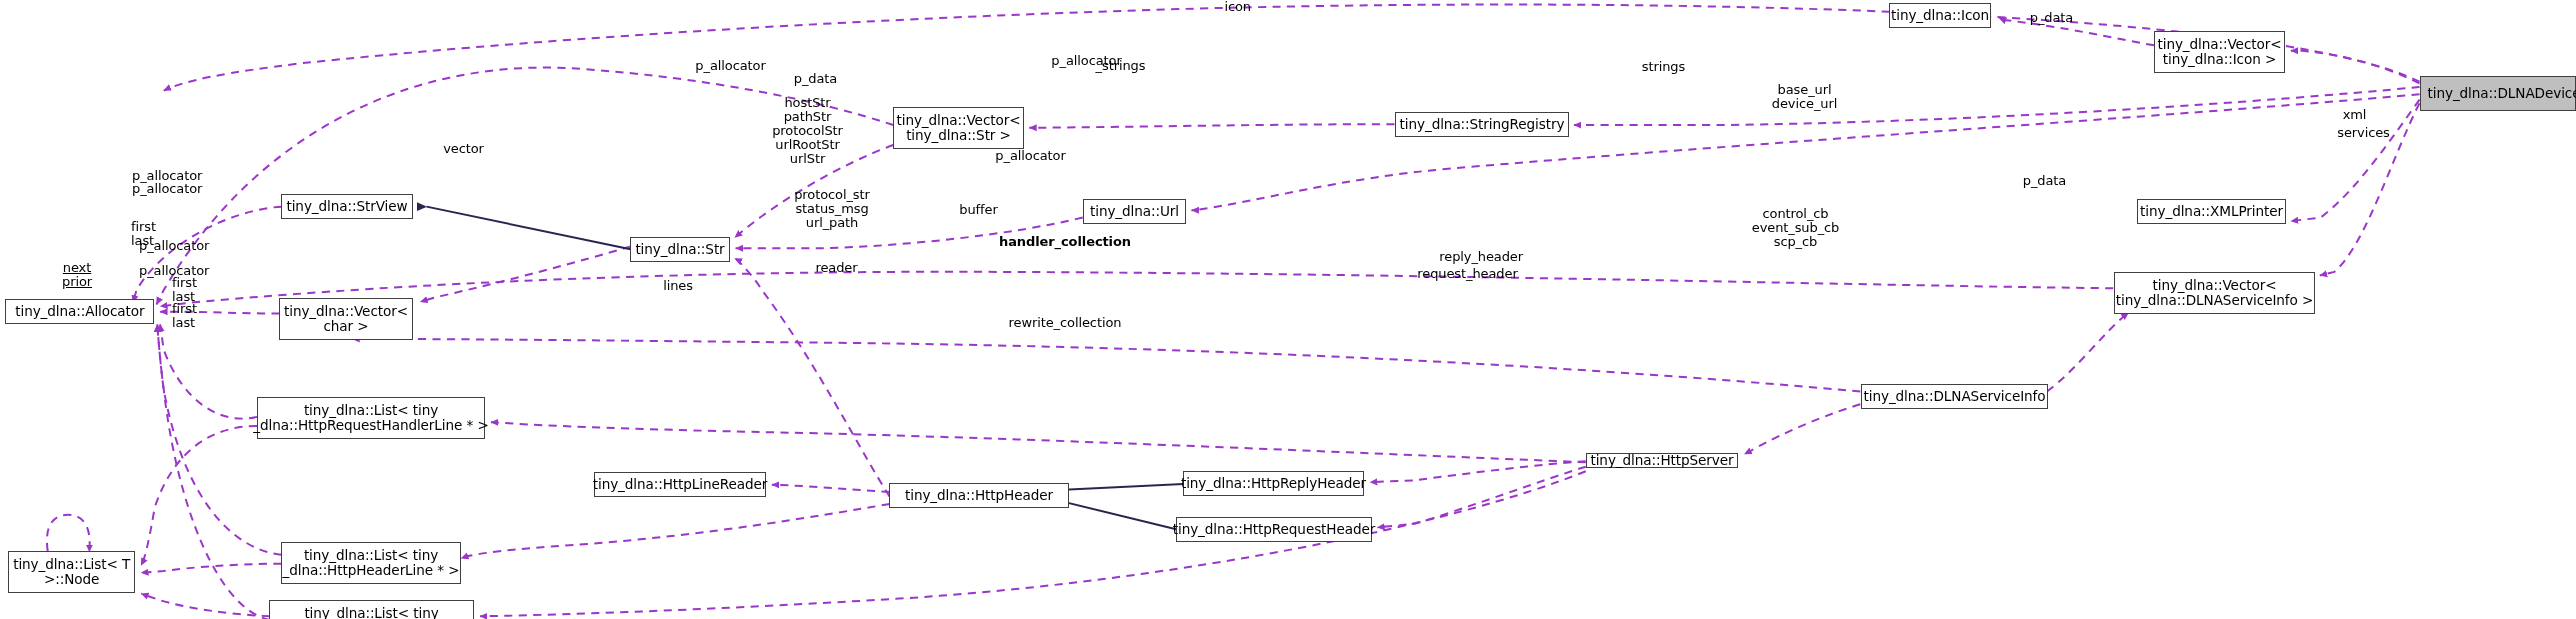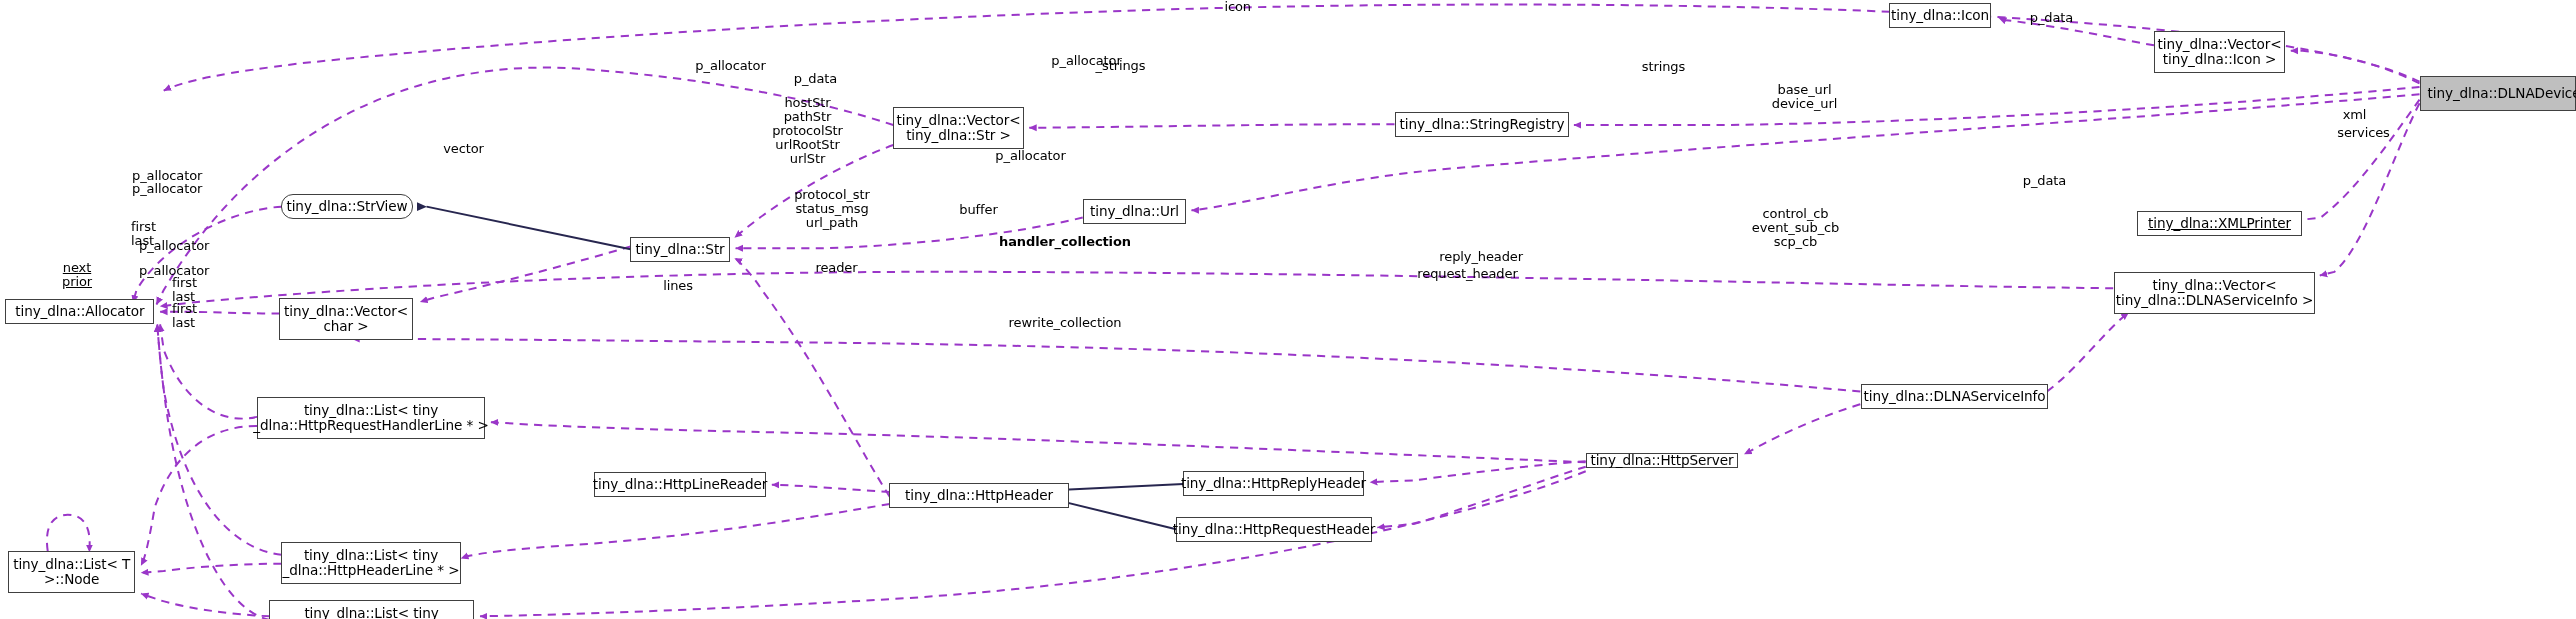--- a/index.html
+++ b/index.html
@@ -134,21 +134,21 @@
 
     <g fill="none" stroke="#27264f" stroke-width="2.2" marker-end="url(#ah-i)">
       <path d="M695,275 L470,228 L470,228"></path>
       <path d="M1305,534 L1162,541"></path>
       <path d="M1297,584 L1162,551"></path>
     </g>
   </svg>
 
   <div class="node" style="left:5.4px;top:299px;width:149px;height:25.4px;">tiny_dlna::Allocator</div>
 
-  <div class="node" style="left:281px;top:194px;width:132px;height:25.4px;border-radius:12px;">tiny_dlna::StrView</div>
+  <div class="node" style="left:281px;top:194px;width:132px;height:25.4px;">tiny_dlna::StrView</div>
 
   <div class="node" style="left:279px;top:298px;width:134px;height:42px;">tiny_dlna::Vector&lt;
 char &gt;</div>
 
   <div class="node" style="left:257px;top:397px;width:228px;height:42px;">tiny_dlna::List&lt; tiny
 _dlna::HttpRequestHandlerLine * &gt;</div>
 
   <div class="node" style="left:8.2px;top:551px;width:127px;height:42px;">tiny_dlna::List&lt; T
 &gt;::Node</div>
 
@@ -177,21 +177,21 @@
 
   <div class="node" style="left:1586px;top:453px;width:152px;height:15px;">tiny_dlna::HttpServer</div>
 
   <div class="node" style="left:1861px;top:384px;width:187px;height:25.4px;">tiny_dlna::DLNAServiceInfo</div>
 
   <div class="node" style="left:1889px;top:2.7px;width:102px;height:25.4px;">tiny_dlna::Icon</div>
 
   <div class="node" style="left:2154px;top:31px;width:131px;height:42px;">tiny_dlna::Vector&lt;
 tiny_dlna::Icon &gt;</div>
 
-  <div class="node" style="left:2137px;top:211px;width:165px;height:25.4px;text-decoration:underline;">tiny_dlna::XMLPrinter</div>
+  <div class="node" style="left:2137px;top:199px;width:149px;height:25.4px;">tiny_dlna::XMLPrinter</div>
 
   <div class="node" style="left:2114px;top:272px;width:201px;height:42px;">tiny_dlna::Vector&lt;
 tiny_dlna::DLNAServiceInfo &gt;</div>
 
   <div class="node focus" style="left:2420px;top:76px;width:156px;height:35px;padding-left:12px;">tiny_dlna::DLNADevice</div>
 
   <div class="edgelabel" style="left:1197px;top:0px;width:54px;text-align:right;">icon</div>
   <div class="edgelabel" style="left:2020px;top:11px;width:63px;">p_data</div>
   <div class="edgelabel" style="left:2179px;top:41px;width:54px;">icons</div>
   <div class="edgelabel" style="left:1041px;top:54px;width:91px;">p_allocator</div>

